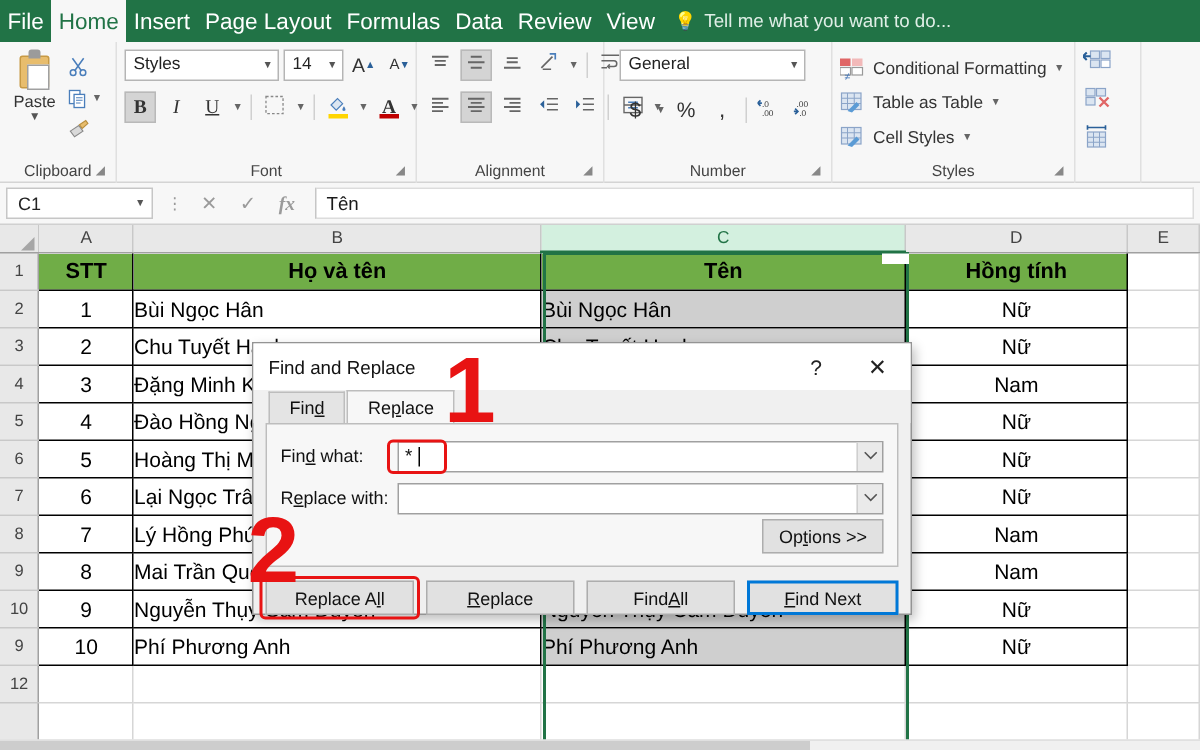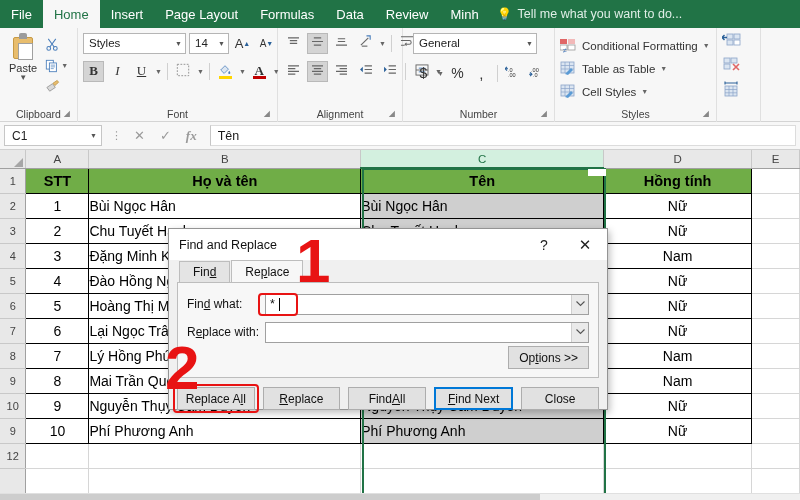--- a/index.html
+++ b/index.html
@@ -11,22 +11,22 @@
   }
   #app { position: relative; width: 800px; height: 500px; }
 
   
   .tabbar {
     height: 28px; background: #217346;
     display: flex; align-items: flex-end;
     position: relative; z-index: 2;
   }
   .tab {
-    color: #fff; font-size: 13px;
-    padding: 0 11px; height: 28px;
+    color: #fff; font-size: 15px;
+    padding: 0 5px; height: 28px;
     display: flex; align-items: center;
     white-space: nowrap;
   }
   .tab.active {
     background: #f7f7f7; color: #217346;
   }
   .tellme {
     display: flex; align-items: center; gap: 5px;
     color: #dfeee6; font-size: 12.5px;
     padding: 0 8px; height: 28px; font-style: normal;
@@ -317,21 +317,21 @@
 <div id="app">
 
   <div class="tabbar">
     <div class="tab">File</div>
     <div class="tab active">Home</div>
     <div class="tab">Insert</div>
     <div class="tab">Page Layout</div>
     <div class="tab">Formulas</div>
     <div class="tab">Data</div>
     <div class="tab">Review</div>
-    <div class="tab">Minh</div>
+    <div class="tab">View</div>
     <div class="tellme">
       <span class="bulb">💡</span>
       <span>Tell me what you want to do...</span>
     </div>
   </div>
 
   <div class="ribbon">
 
     <div class="group clip">
       <div class="group-body">
@@ -831,21 +831,20 @@
       <div class="opt-btn">Op<u>t</u>ions &gt;&gt;</div>
     </div>
     <div class="btn-row">
       <div class="dbtn">
         Replace A<u>l</u>l
         <span class="redring"></span>
       </div>
       <div class="dbtn"><u>R</u>eplace</div>
       <div class="dbtn">Find <u>A</u>ll</div>
       <div class="dbtn focus"><u>F</u>ind Next</div>
-      <div class="dbtn">Close</div>
     </div>
   </div>
 
   <div class="annot" style="left:296px; top:230px; font-size:62px;">1</div>
   <div class="annot" style="left:165px; top:337px; font-size:62px;">2</div>
   <div class="annot-box" style="left:258px; top:293px; width:40px; height:23px;"></div>
 
 </div>
 
 </body></html>

